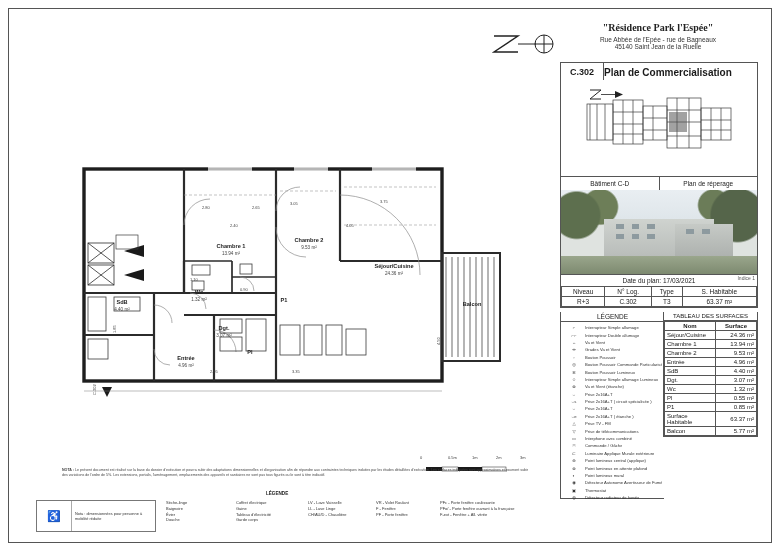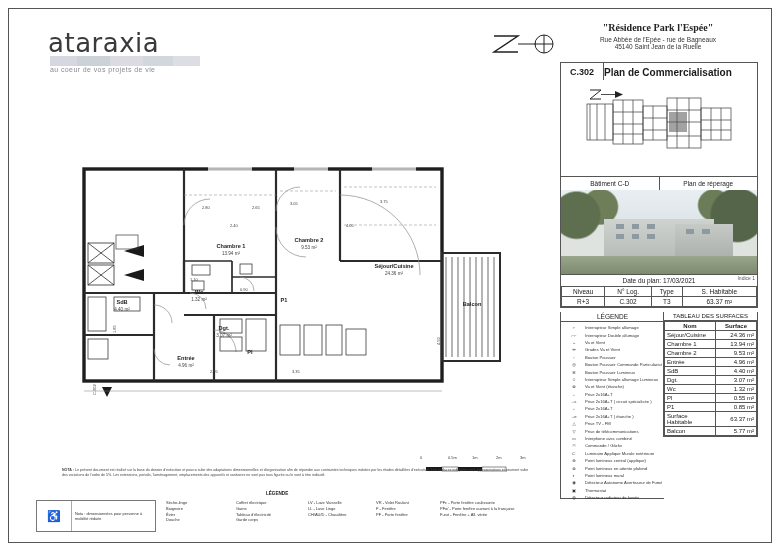--- a/index.html
+++ b/index.html
@@ -80,25 +80,20 @@
   .pmr .ic{width:34px;display:flex;align-items:center;justify-content:center;font-size:11px;color:#444;border-right:1px solid #aaa;}
   .pmr .tx{flex:1;display:flex;align-items:center;font-size:3.9px;padding-left:3px;color:#333;line-height:1.3;}
   .balcon-lbl{position:absolute;font-size:5.4px;}
 </style>
 </head>
 <body>
 
 <div class="sheet">
   <div class="frame"></div>
 
-  <div class="logo">
-    <div class="logo-text">ataraxia</div>
-    <div class="logo-sub"></div>
-    <div class="logo-sub2">au coeur de vos projets de vie</div>
-  </div>
 
   <div class="north">
     <svg width="70" height="36" viewBox="0 0 70 36">
       <path d="M2 6 L26 6 L2 22 L26 22" fill="none" stroke="#222" stroke-width="1.4"></path>
       <line x1="26" y1="14" x2="44" y2="14" stroke="#222" stroke-width="1"></line>
       <circle cx="52" cy="14" r="9" fill="none" stroke="#222" stroke-width="1"></circle>
       <line x1="52" y1="5" x2="52" y2="23" stroke="#222" stroke-width="1"></line>
       <line x1="43" y1="14" x2="61" y2="14" stroke="#222" stroke-width="1"></line>
     </svg>
   </div>

